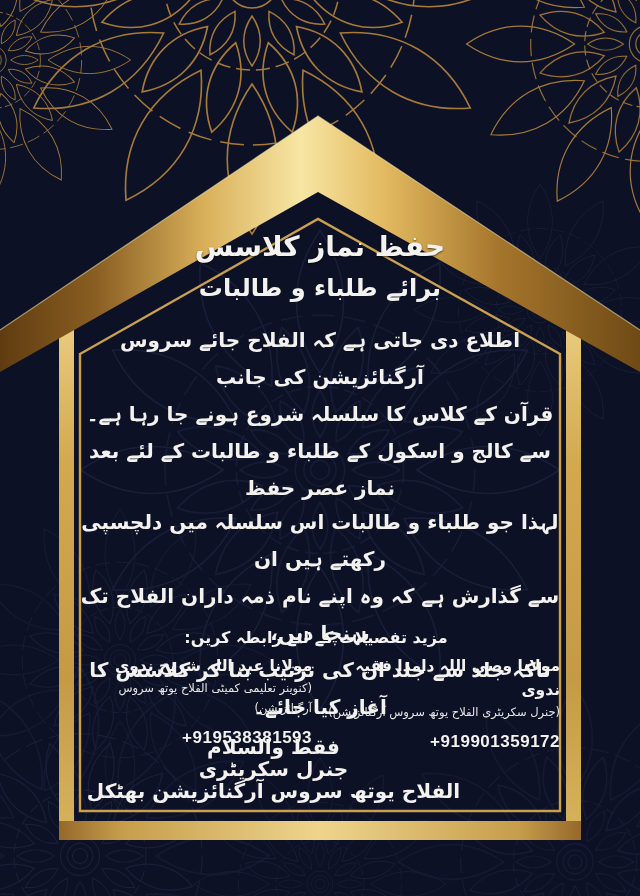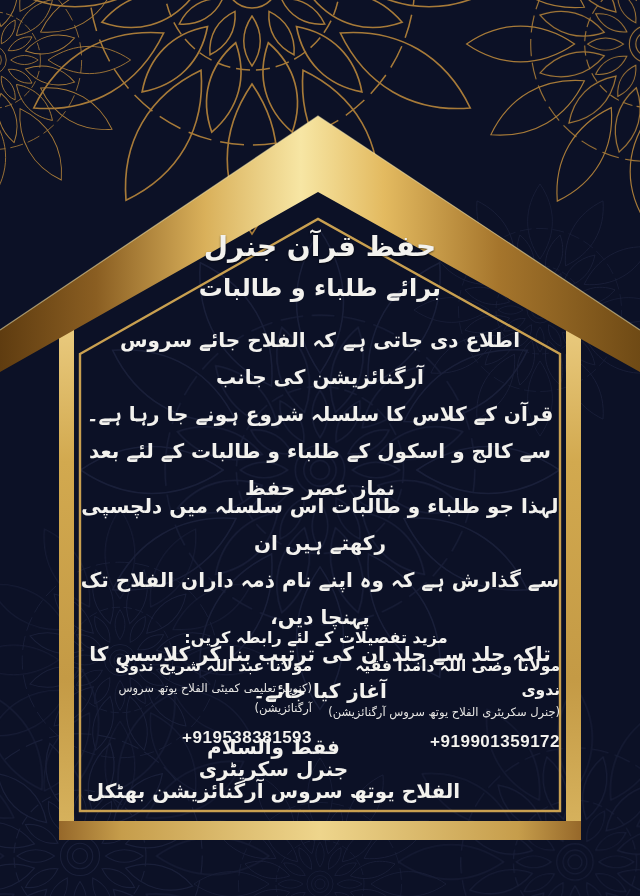--- a/index.html
+++ b/index.html
@@ -9,21 +9,21 @@
   .mGold{color:#b9873b;}
   .mFaint{color:#262c49;}
   .content{position:absolute;inset:0;z-index:2;color:#f3f2ee;}
   .urdu{direction:rtl;text-align:center;}
   .title1{position:absolute;top:230px;left:0;width:640px;font-size:28px;font-weight:bold;
           text-shadow:0 1px 2px rgba(0,0,0,.6);}
   .title2{position:absolute;top:274px;left:0;width:640px;font-size:24px;font-weight:bold;}
   .para{position:absolute;left:70px;width:500px;font-size:20px;font-weight:bold;}
   .para .ln{line-height:37px;}
   .p1{top:322px;}
-  .p2{top:488px;}
+  .p2{top:504px;}
   .contact-heading{position:absolute;top:628px;right:84px;width:480px;font-size:16px;
           font-weight:bold;text-align:center;direction:rtl;}
   .contacts{position:absolute;top:654px;left:80px;width:480px;display:flex;
           flex-direction:row-reverse;justify-content:space-between;}
   .contact{width:232px;text-align:right;direction:rtl;}
   .contact .name{font-size:15.5px;font-weight:bold;line-height:24px;}
   .contact .role{font-size:11.5px;line-height:20px;opacity:.95;}
   .contact .phone{font-size:17px;font-weight:bold;letter-spacing:.5px;direction:ltr;
           font-family:"Liberation Sans",sans-serif;margin-top:10px;}
   .signoff{position:absolute;top:736px;left:0;width:547px;font-size:20px;font-weight:bold;}
@@ -104,21 +104,21 @@
     <rect x="59" y="300" width="15" height="540" fill="url(#gBar)"></rect>
     <rect x="566" y="300" width="15" height="540" fill="url(#gBar)"></rect>
     <rect x="59" y="821" width="522" height="19" fill="url(#gBottom)"></rect>
     <path d="M80,354 L318,219 L560,354 L560,811 L80,811 Z" fill="none" stroke="#c9a050" stroke-width="2.4"></path>
     <polygon points="0,330 318,116 640,330 640,372 318,192 0,372" fill="url(#gBand)"></polygon>
     <polyline points="0,330 318,116 640,330" fill="none" stroke="#f8eab0" stroke-width="1.2" opacity="0.55"></polyline>
   </svg>
 
   <div class="content">
 
-    <div class="urdu title1" lang="ur">حفظ قرآن جنرل</div>
+    <div class="urdu title1" lang="ur">حفظ نماز کلاسس</div>
     <div class="urdu title2" lang="ur">برائے طلباء و طالبات</div>
 
     <div class="urdu para p1" lang="ur">
       <div class="ln">اطلاع دی جاتی ہے کہ الفلاح جائے سروس آرگنائزیشن کی جانب</div>
       <div class="ln">قرآن کے کلاس کا سلسلہ شروع ہونے جا رہا ہے۔</div>
       <div class="ln">سے کالج و اسکول کے طلباء و طالبات کے لئے بعد نماز عصر حفظ</div>
     </div>
 
     <div class="urdu para p2" lang="ur">
       <div class="ln">لہذا جو طلباء و طالبات اس سلسلہ میں دلچسپی رکھتے ہیں ان</div>

